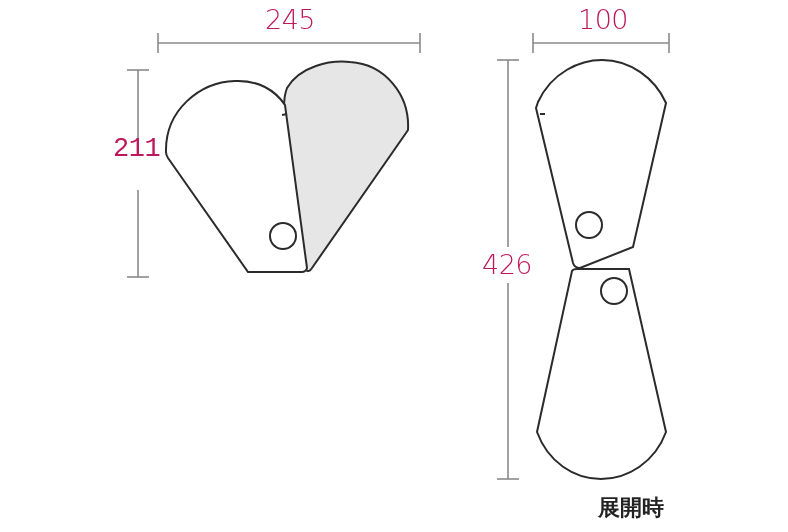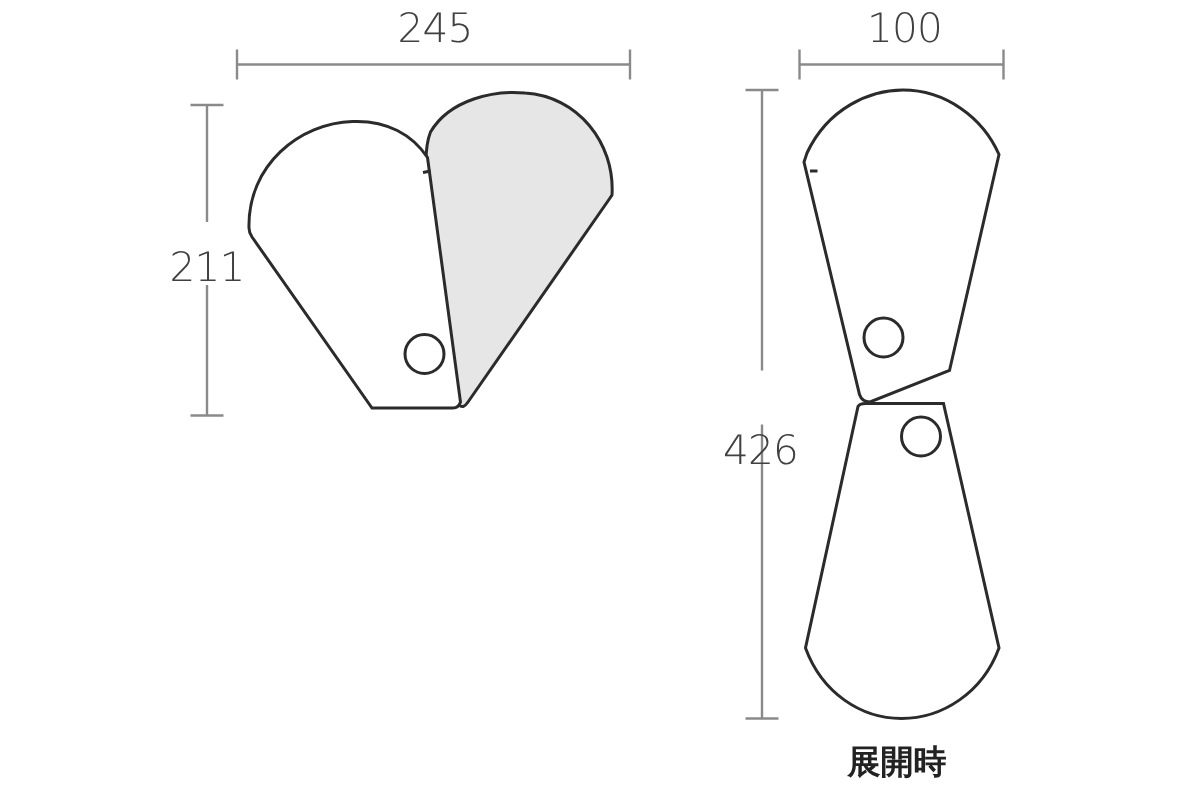--- a/index.html
+++ b/index.html
@@ -1,17 +1,17 @@
 <!DOCTYPE html>
 <html><head>
 <meta charset="utf-8">
 <style>
   html, body { margin: 0; padding: 0; background: #ffffff; }
   body { width: 788px; height: 532px; position: relative; overflow: hidden; font-family: "DejaVu Sans", "Liberation Sans", sans-serif; }
-  .label { position: absolute; color: #404040; font-size: 27px; font-weight: 300; letter-spacing: -0.5px; line-height: 1; }
+  .label { position: absolute; color: #be185d; font-size: 27px; font-weight: 300; letter-spacing: -0.5px; line-height: 1; }
   .caption { position: absolute; color: #222; font-size: 22px; font-weight: bold; line-height: 1; }
   svg { position: absolute; left: 0; top: 0; }
 </style>
 </head>
 <body>
 
 <svg width="788" height="532" viewBox="0 0 788 532">
 
   <g stroke="#8a8a8a" stroke-width="1.6" fill="none">
     <line x1="158" y1="43" x2="420" y2="43"></line>
@@ -47,16 +47,16 @@
 
   <path d="M538 102 C 552 72, 580 60, 602 60 C 630 60, 655 78, 666 103 L 633 247 L 580 268 C 576 268, 574 266, 573 263 L 536 108 Z" fill="#ffffff" stroke="#2b2b2b" stroke-width="2"></path>
   <line x1="540" y1="114" x2="545" y2="114" stroke="#2b2b2b" stroke-width="2"></line>
   <circle cx="589" cy="225" r="13" fill="#ffffff" stroke="#2b2b2b" stroke-width="2"></circle>
 
   <path d="M572 271 C 573 269, 575 269, 577 269 L 629 269 L 666 432 C 655 462, 628 479, 601 479 C 574 479, 548 462, 537 432 Z" fill="#ffffff" stroke="#2b2b2b" stroke-width="2"></path>
   <circle cx="614" cy="291" r="13" fill="#ffffff" stroke="#2b2b2b" stroke-width="2"></circle>
 </svg>
 
 <div class="label" style="left:265px; top:6px;">245</div>
-<div class="label" style="left:113px; top:165px;">211</div>
+<div class="label" style="left:113px; top:136px;font-family:Liberation Mono, monospace;">211</div>
 <div class="label" style="left:578px; top:6px;">100</div>
-<div class="label" style="left:482px; top:251px;margin-top:36px;">426</div>
-<div class="caption" style="left:565px; top:497px;font-family:Liberation Serif, serif;">展開時</div>
+<div class="label" style="left:482px; top:251px;">426</div>
+<div class="caption" style="left:598px; top:497px;">展開時</div>
 
 </body></html>

